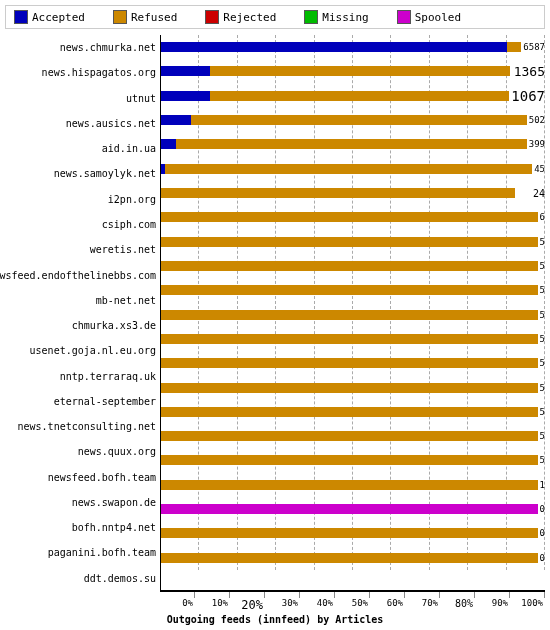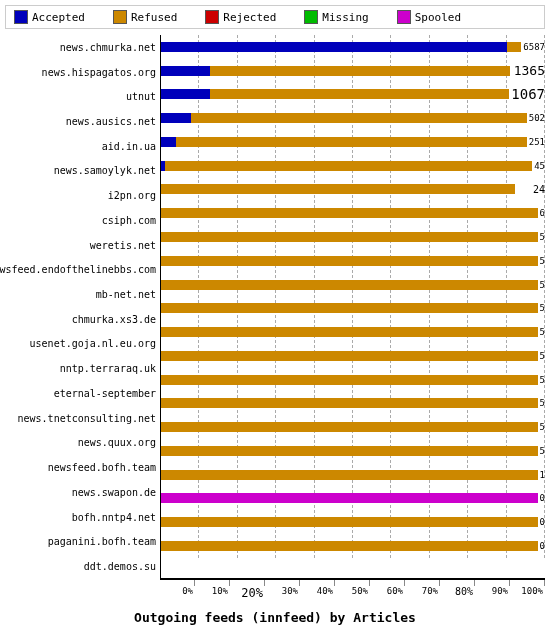--- a/index.html
+++ b/index.html
@@ -132,23 +132,23 @@
 
     .bar-label {
       font-size: 9px;
       margin-left: 2px;
       color: #000;
       white-space: nowrap;
     }
 
     .chart-title {
       text-align: center;
-      font-size: 13px;
+      font-size: 10px;
       font-weight: bold;
-      margin-top: 10px;
+      margin-top: 2px;
     }
 
     .main-content {
       display: flex;
       flex-direction: column;
       flex: 1;
     }
   </style>
 </head>
 <body>
@@ -238,21 +238,21 @@
               <span class="bar-label" style="font-size: 14px; margin-left: 2px;">1067</span>
             </div>
             <div class="bar-row">
               <div class="bar-accepted" style="width: 8%; background: rgb(0, 0, 187); height: 10px; display: inline-block;"></div>
               <div class="bar-refused" style="width: 91%; background: rgb(204, 136, 0); height: 10px; display: inline-block;"></div>
               <span class="bar-label" style="font-size: 9px; margin-left: 2px;">502</span>
             </div>
             <div class="bar-row">
               <div class="bar-accepted" style="width: 4%; background: rgb(0, 0, 187); height: 10px; display: inline-block;"></div>
               <div class="bar-refused" style="width: 95%; background: rgb(204, 136, 0); height: 10px; display: inline-block;"></div>
-              <span class="bar-label" style="font-size: 9px; margin-left: 2px;">251</span>
+              <span class="bar-label" style="font-size: 9px; margin-left: 2px;">399</span>
             </div>
             <div class="bar-row">
               <div class="bar-accepted" style="width: 1%; background: rgb(0, 0, 187); height: 10px; display: inline-block;"></div>
               <div class="bar-refused" style="width: 98%; background: rgb(204, 136, 0); height: 10px; display: inline-block;"></div>
               <span class="bar-label" style="font-size: 9px; margin-left: 2px;">45</span>
             </div>
             <div class="bar-row">
               <div class="bar-refused" style="width: 99%; background: rgb(204, 136, 0); height: 10px; display: inline-block;"></div>
               <span class="bar-label" style="font-size: 10px; margin-left: 18px;">24</span>
             </div>

